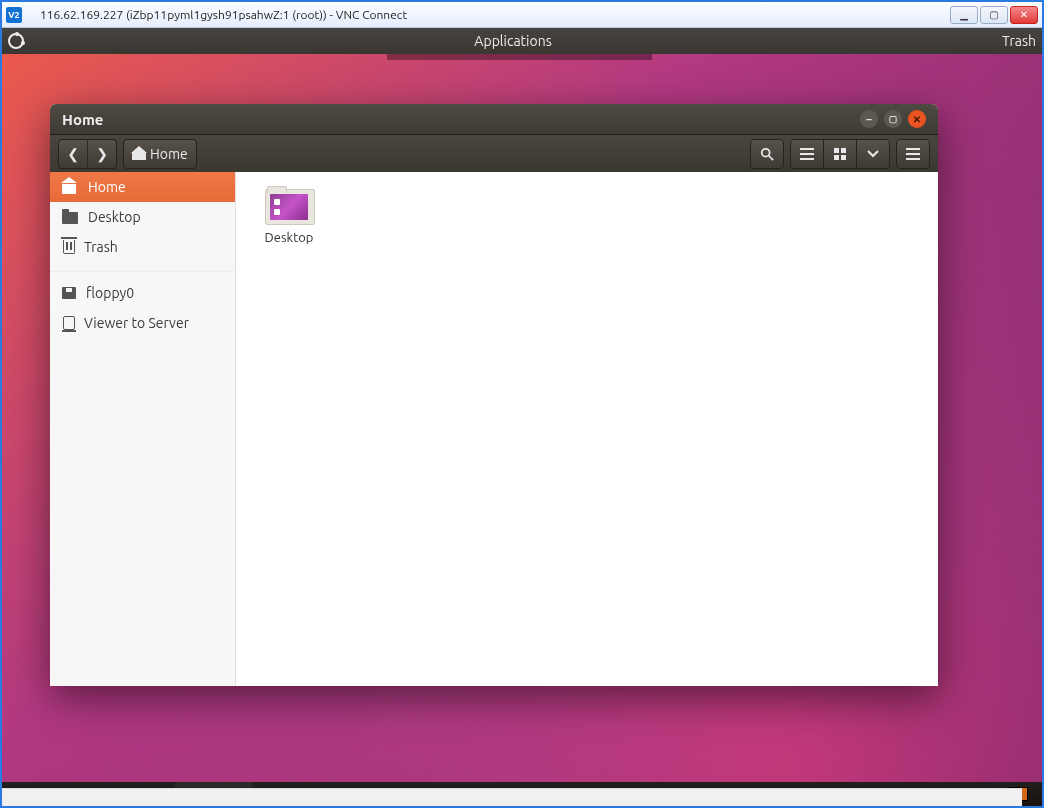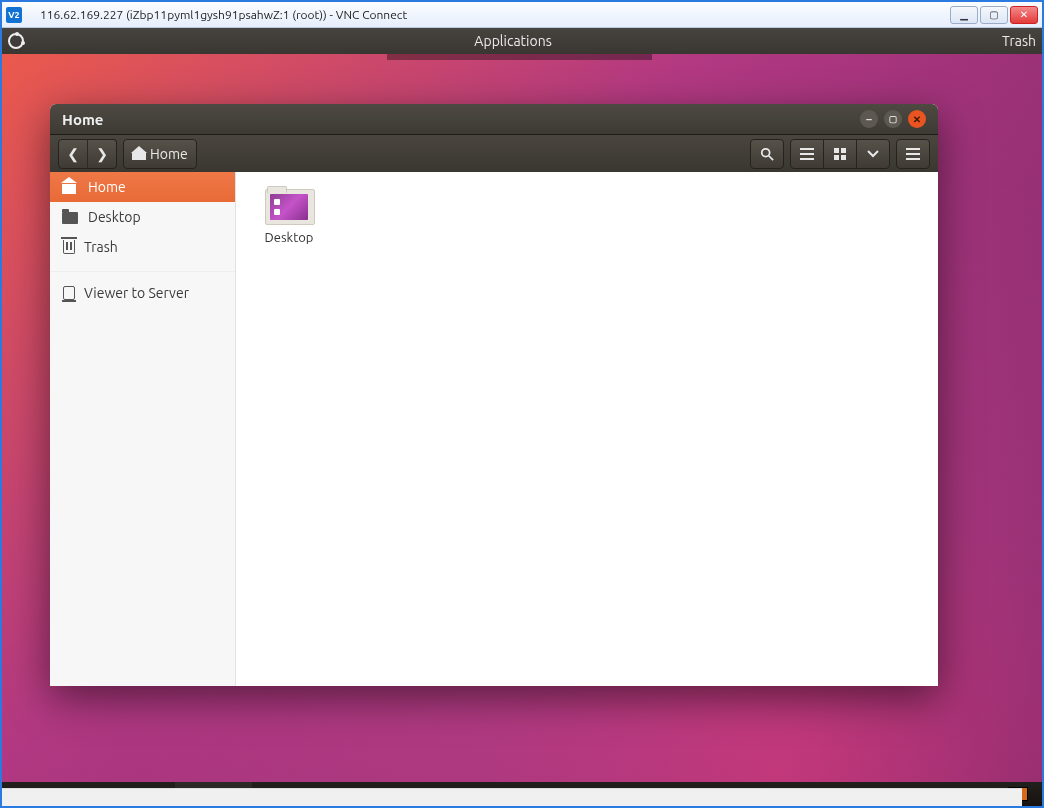--- a/index.html
+++ b/index.html
@@ -184,20 +184,24 @@
               <div class="side-item">
                 <span class="side-icon si-folder"></span>
                 <span>Desktop</span>
               </div>
               <div class="side-item">
                 <span class="side-icon si-trash"></span>
                 <span>Trash</span>
               </div>
               <div class="side-sep"></div>
               <div class="side-item">
+                <span class="side-icon si-floppy"></span>
+                <span>floppy0</span>
+              </div>
+              <div class="side-item">
                 <span class="side-icon si-server"></span>
                 <span>Viewer to Server</span>
               </div>
             </div>
 
             <div class="content-pane">
               <div class="file-item">
                 <div class="folder-thumb">
                     <div class="preview"></div>
                   </div>

